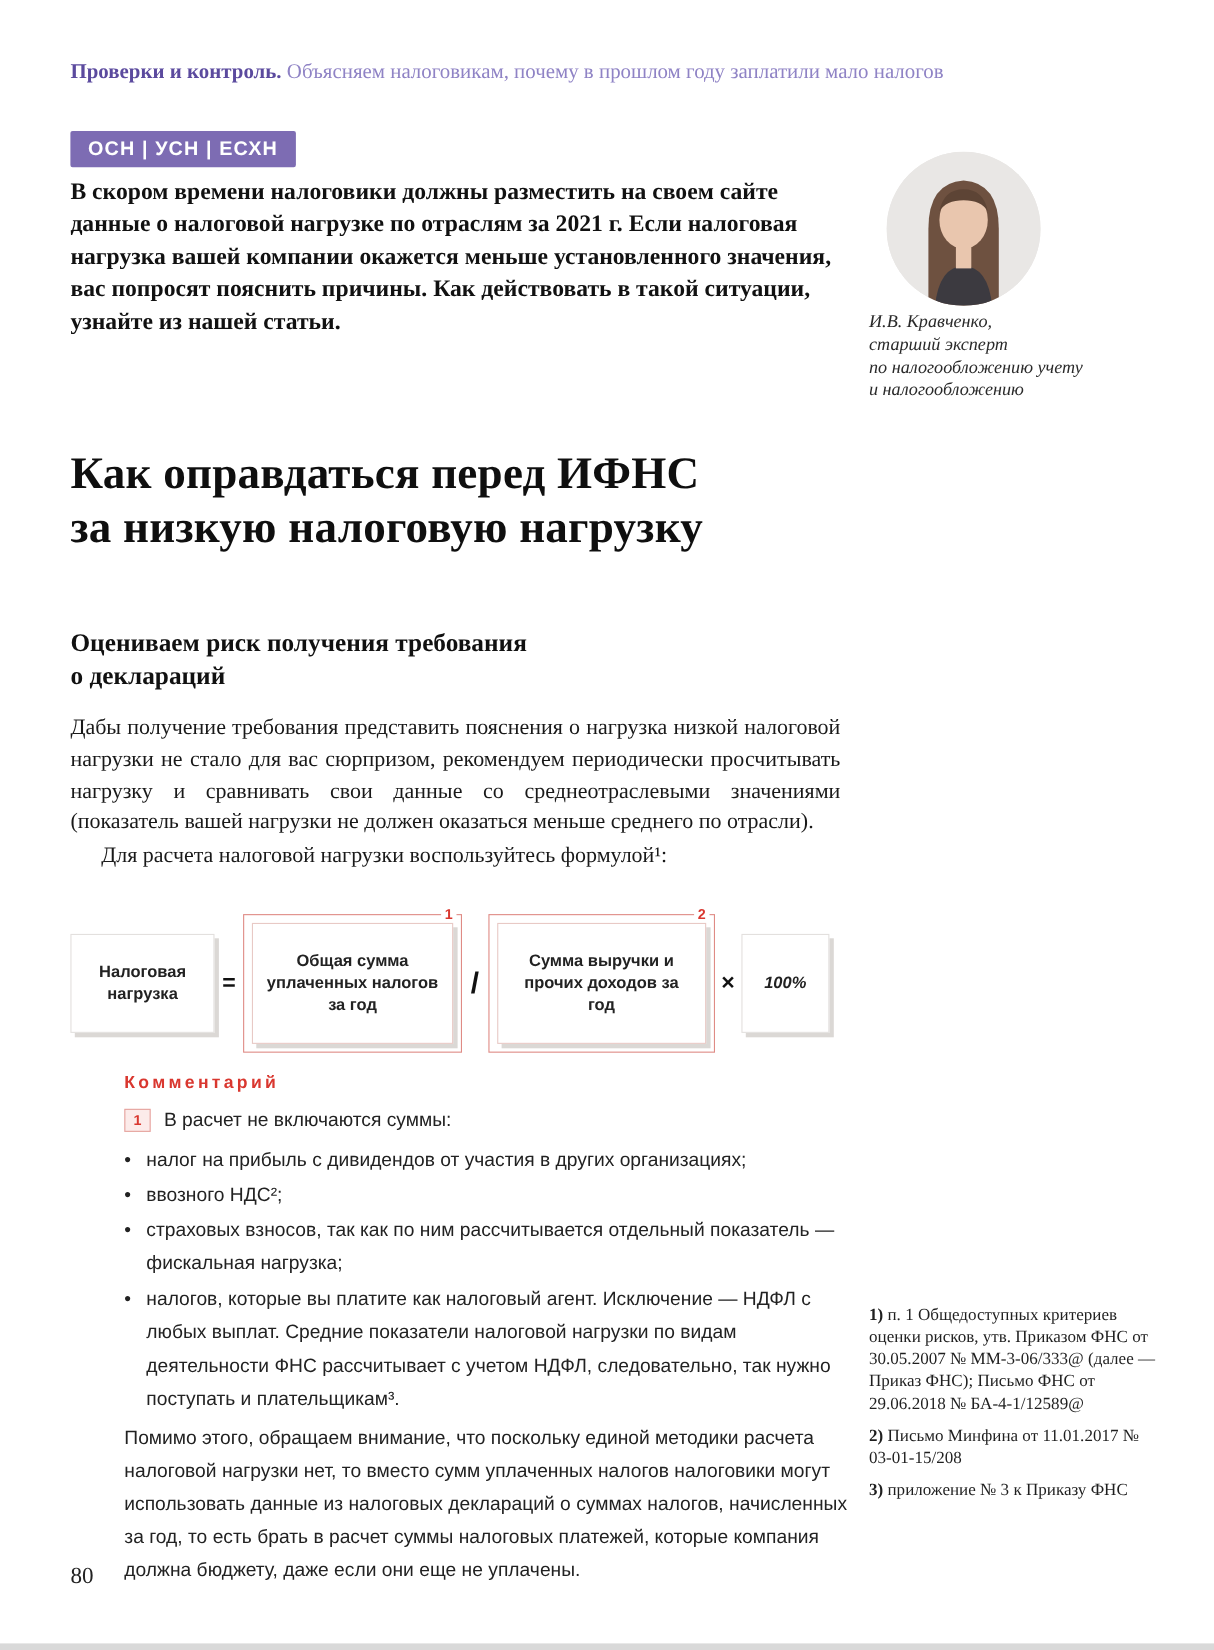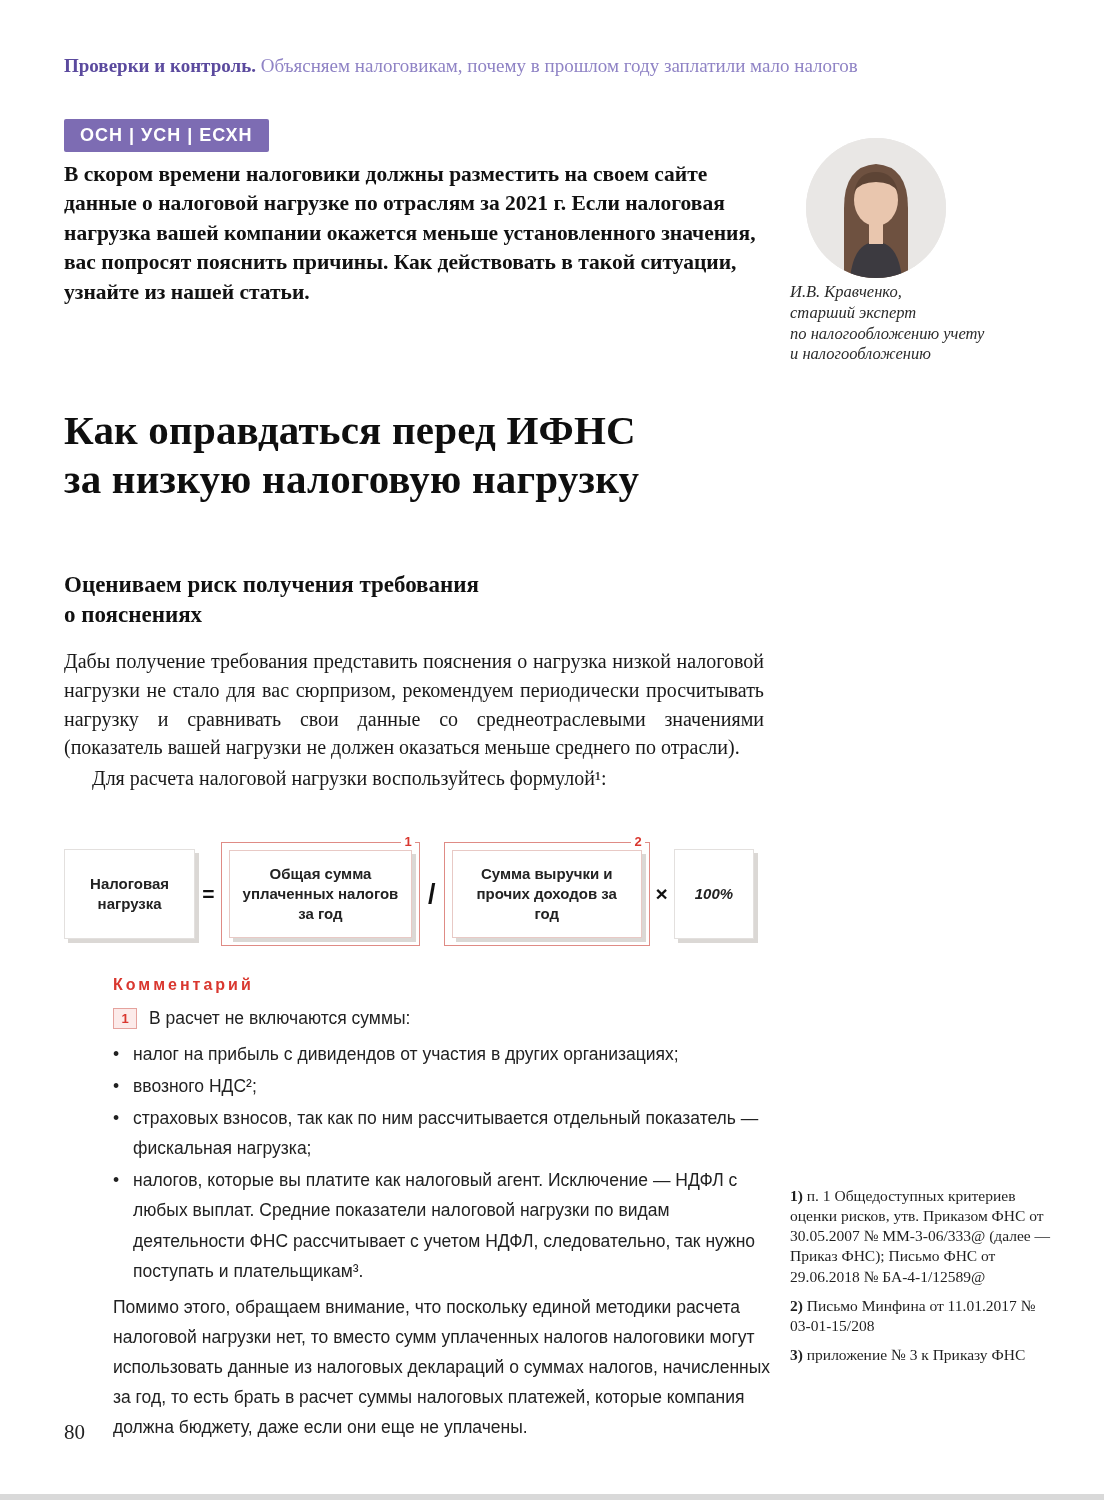--- a/index.html
+++ b/index.html
@@ -70,21 +70,21 @@
     box-shadow:4px 4px 0 #dbd8d5;
     display:flex;align-items:center;justify-content:center;text-align:center;
     font-weight:bold;font-size:15px;line-height:1.35;color:#222;
   }
   .fbox.simple1{width:126px;height:88px;padding:0 6px;}
   .fbox.simple2{width:84px;height:88px;font-style:italic;}
   .fframe{
     position:relative;border:1px solid #df8b85;
     padding:7px;display:flex;align-items:center;justify-content:center;
   }
-  .fframe .fbox{width:100%;height:86px;padding:0 10px;border:1px solid #e8c9c5;}
+  .fframe .fbox{width:100%;height:86px;padding:11px 10px;border:1px solid #e8c9c5;}
   .fframe .sup{
     position:absolute;top:-9px;right:4px;
     color:#d9372f;font-size:13px;font-weight:bold;
     background:#fff;padding:0 3px;
   }
   .fop{
     font-weight:bold;color:#111;text-align:center;
     font-family:"Liberation Sans", sans-serif;
   }
   .fop.eq{font-size:21px;width:28px;}
@@ -162,21 +162,21 @@
     <div>и налогообложению</div>
   </div>
 
   <h1 class="title" style="margin:0;">
     <span>Как оправдаться перед ИФНС</span><br>
     <span>за низкую налоговую нагрузку</span>
   </h1>
 
   <h2 class="section-h" style="margin:0;">
     <span>Оцениваем риск получения требования</span><br>
-    <span>о пояснениях</span>
+    <span>о деклараций</span>
   </h2>
 
   <div class="body-par">
     <span>Дабы получение требования представить пояснения о нагрузка низкой налоговой нагрузки не стало для вас сюрпризом, рекомендуем периодически просчитывать нагрузку и сравнивать свои данные со среднеотраслевыми значениями (показатель вашей нагрузки не должен оказаться меньше среднего по отрасли).</span>
     <span class="indent">Для расчета налоговой нагрузки воспользуйтесь формулой¹:</span>
   </div>
 
   <div class="formula">
     <div class="fbox simple1">Налоговая нагрузка</div>
     <div class="fop eq">=</div>

